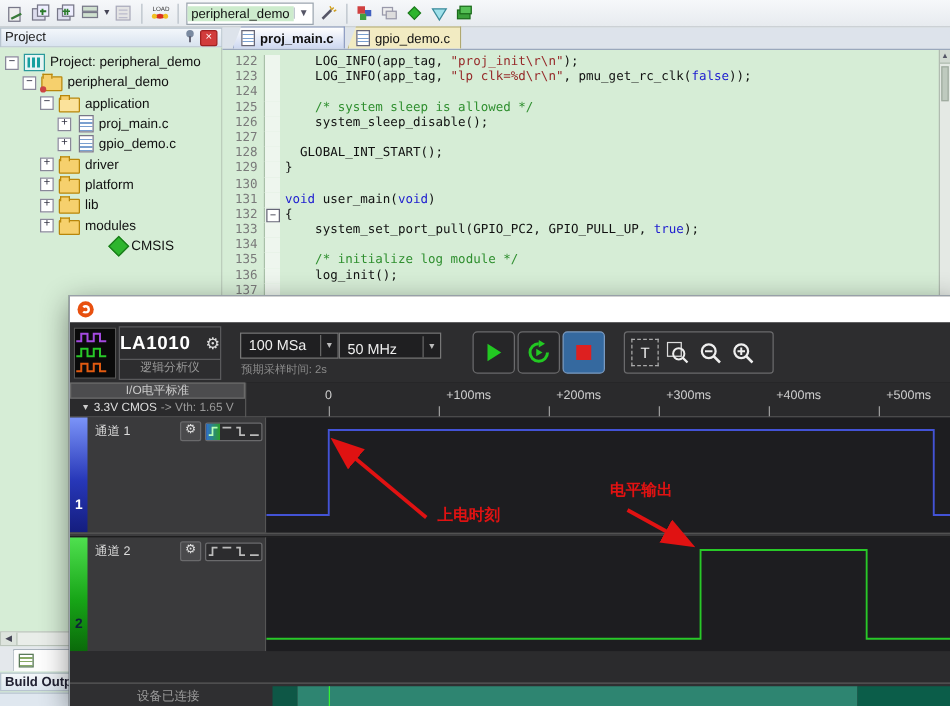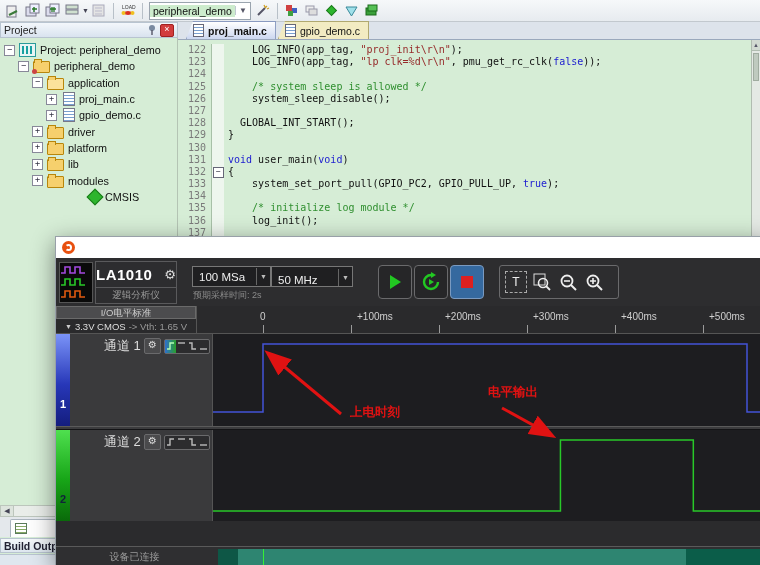--- a/index.html
+++ b/index.html
@@ -112,21 +112,21 @@
   .rtick{position:absolute;bottom:1px;width:1px;height:8px;background:#9a9a9a;}
   .rlab{position:absolute;top:5px;color:#cfcfcf;font-size:10px;white-space:nowrap;}
   
   .la-channels{left:0;top:97px;width:100%;height:187px;}
   .chleft{position:absolute;left:0;width:157px;display:flex;background:#3a3a3c;box-sizing:border-box;border-right:1px solid #555;}
   .strip{width:14px;display:flex;align-items:flex-end;justify-content:center;color:#fff;font-size:11px;font-weight:bold;padding-bottom:16px;box-sizing:border-box;}
   .strip1{background:linear-gradient(#7b94f8,#2737b8 55%,#141d7e);}
   .strip2{background:linear-gradient(#4fe04f,#17a517 55%,#0a6a0a);color:#10223a;}
   .chbody{flex:1;padding:3px 2px 0 6px;}
   .chname-row{display:flex;align-items:center;}
-  .chname{color:#ddd;font-size:13px;flex:1;margin-left:28px;}
+  .chname{color:#ddd;font-size:10px;flex:1;}
   .gearbtn{width:15px;height:14px;background:#4a4a4c;border:1px solid #6a6a6c;border-radius:2px;color:#ddd;
     font-size:10px;line-height:12px;text-align:center;margin-right:3px;}
   .trigs{display:flex;border:1px solid #6a6a6c;border-radius:2px;background:#2c2c2e;}
   .trig{width:11px;height:13px;display:flex;align-items:center;justify-content:center;}
   .trig.sel{background:linear-gradient(90deg,#2f6fd0,#2aa02a);}
   .wavebg{position:absolute;background:#1d1d20;}
   .chsep{position:absolute;left:0;width:100%;height:4px;background:#3c3c3e;border-top:1px solid #5a5a5a;border-bottom:1px solid #141416;box-sizing:border-box;}
   .la-midgap{left:0;top:284px;width:100%;height:25px;background:#2b2b2d;}
   .la-status{left:0;top:309px;width:100%;height:20px;background:#2f2f31;border-top:1px solid #5a5a5a;box-sizing:border-box;}
   .stxt{position:absolute;left:0;top:3px;width:157px;text-align:center;color:#9a9a9a;font-size:10px;}

